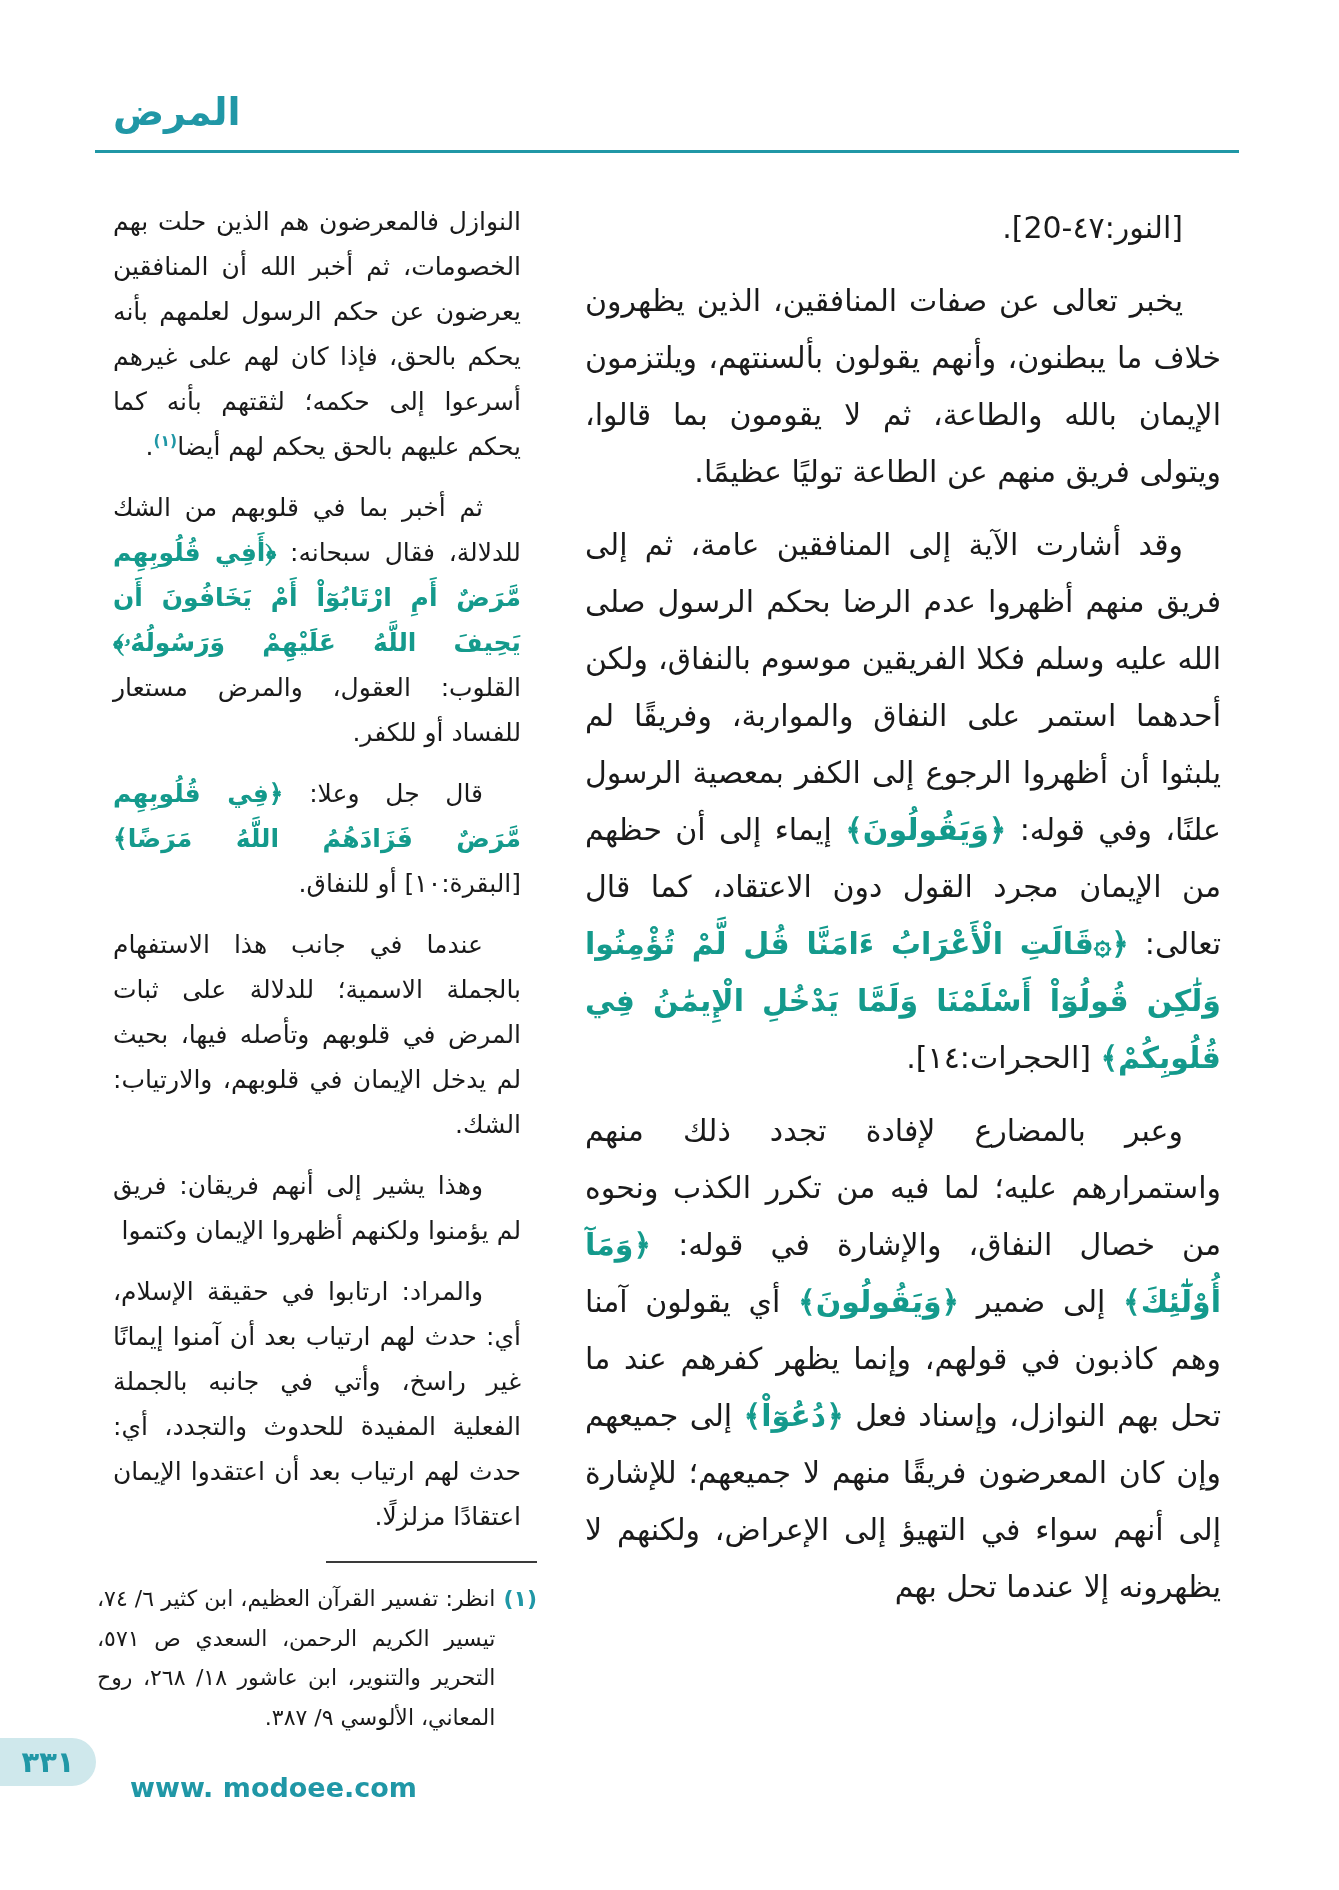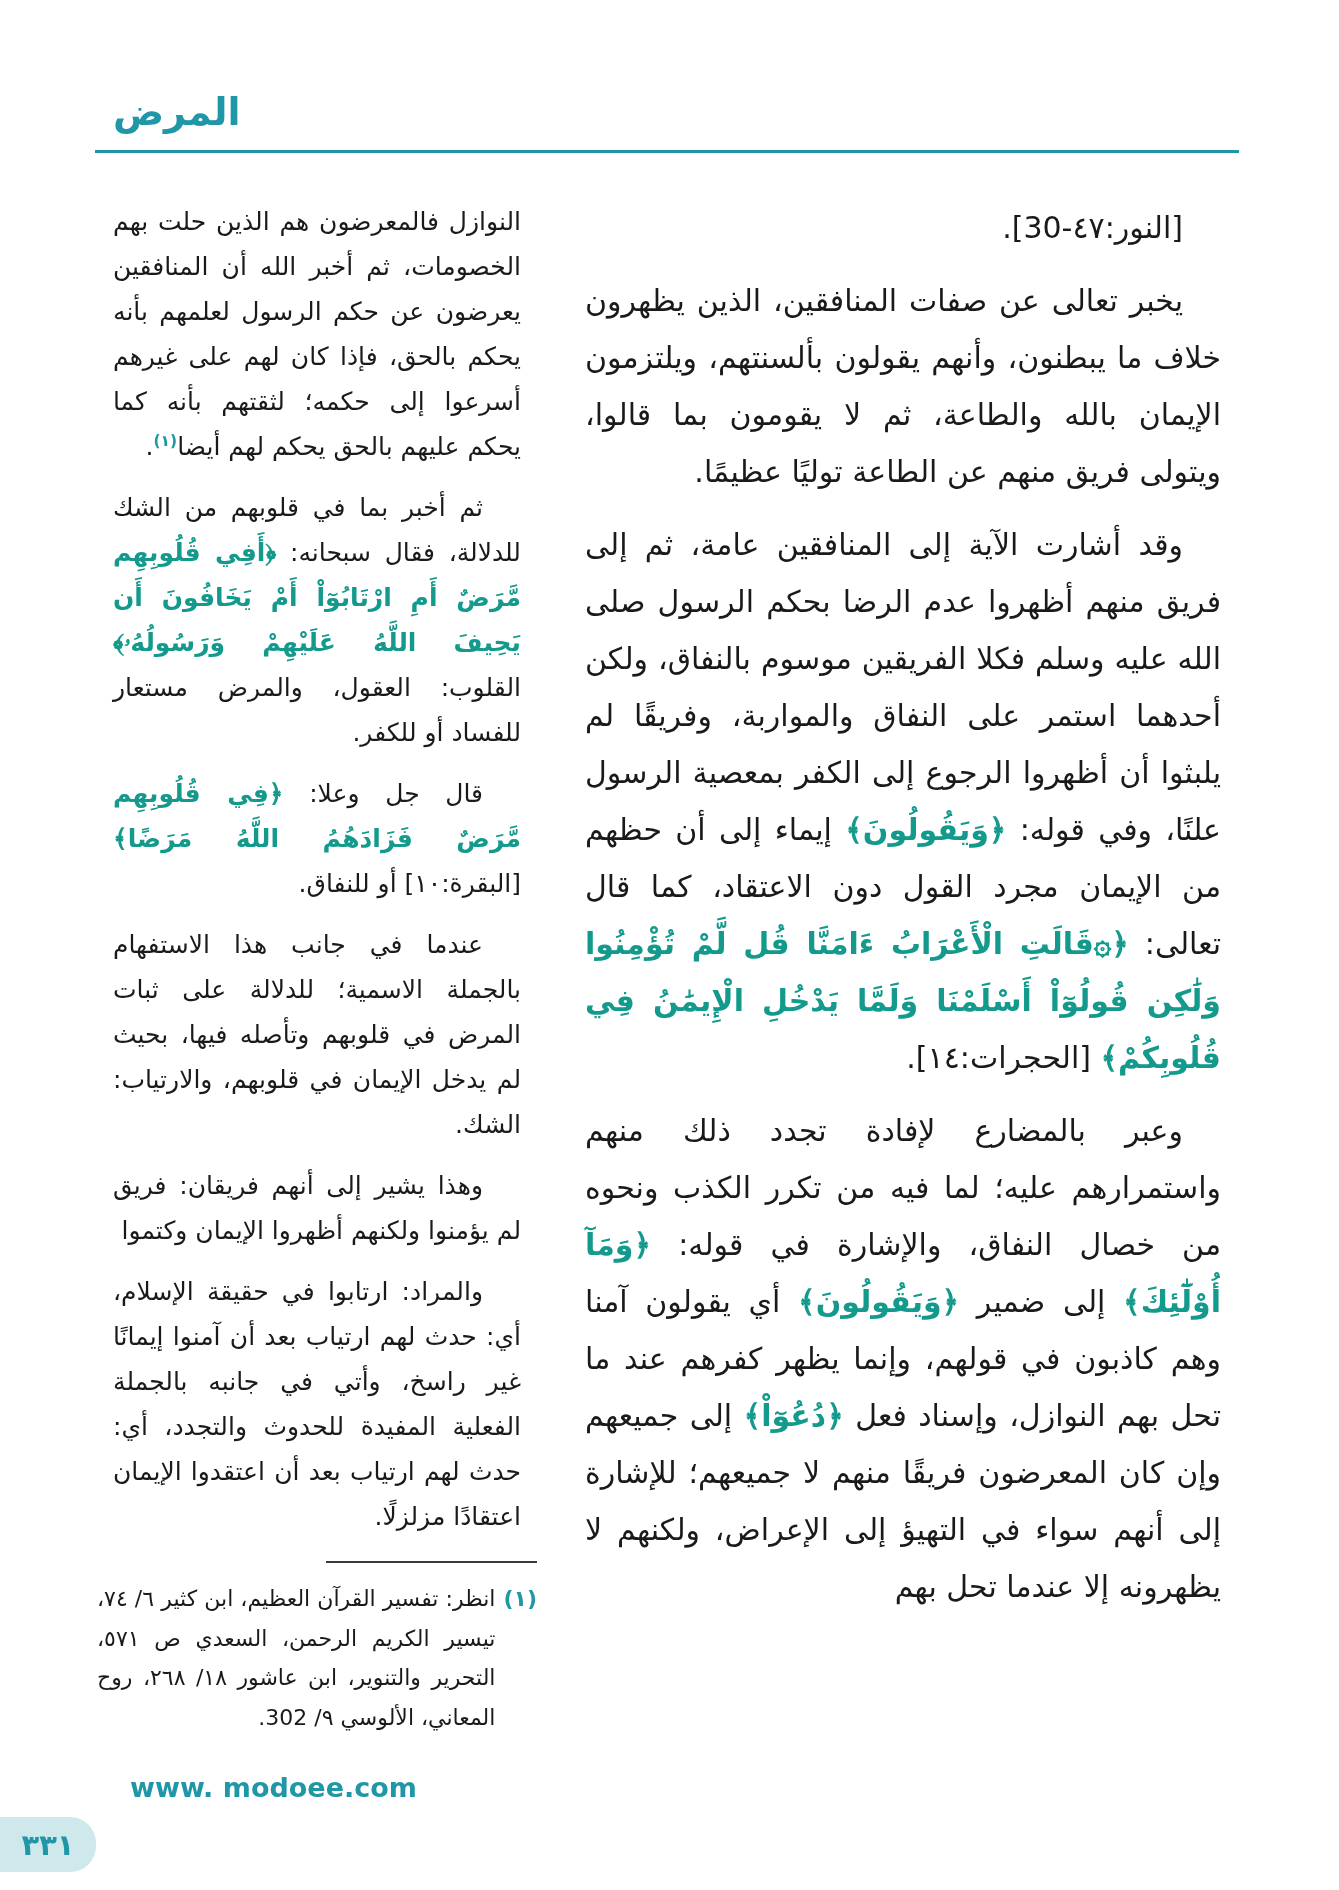--- a/index.html
+++ b/index.html
@@ -56,22 +56,22 @@
   .footnote-separator{
     width:48%;height:2px;background:#3a3a3a;
     margin-top:22px;margin-bottom:16px;
   }
   .footnotes{font-size:22px;line-height:1.8;}
   .footnote{display:flex;gap:8px;align-items:flex-start;}
   .fn-marker{color:var(--accent);white-space:nowrap;font-weight:bold;}
   .fn-text{flex:1;text-align:justify;}
   
   .page-number-tab{
-    position:absolute;left:0;top:1817px;
-    width:96px;height:55px;
+    position:absolute;left:0;top:1738px;
+    width:96px;height:48px;
     background:var(--pagenum-bg);
     border-radius:0 26px 26px 0;
     display:flex;align-items:center;justify-content:center;
   }
   .page-number-tab span{
     color:var(--accent);font-size:29px;font-weight:bold;
   }
   .website{
     position:absolute;left:130px;top:1772px;
     color:var(--accent);font-size:27px;font-weight:bold;
@@ -84,40 +84,40 @@
 
 <div class="page" dir="rtl">
 
   <div class="running-head">المرض</div>
 
   <div class="header-rule"></div>
 
   <div class="columns">
     <div class="col col-right">
       <div class="col-body">
-          <p class="para"><span class="seg-text">[النور:٤٧-30].</span></p>
+          <p class="para"><span class="seg-text">[النور:٤٧-20].</span></p>
           <p class="para"><span class="seg-text">يخبر تعالى عن صفات المنافقين، الذين يظهرون خلاف ما يبطنون، وأنهم يقولون بألسنتهم، ويلتزمون الإيمان بالله والطاعة، ثم لا يقومون بما قالوا، ويتولى فريق منهم عن الطاعة توليًا عظيمًا.</span></p>
           <p class="para"><span class="seg-text">وقد أشارت الآية إلى المنافقين عامة، ثم إلى فريق منهم أظهروا عدم الرضا بحكم الرسول صلى الله عليه وسلم فكلا الفريقين موسوم بالنفاق، ولكن أحدهما استمر على النفاق والمواربة، وفريقًا لم يلبثوا أن أظهروا الرجوع إلى الكفر بمعصية الرسول علنًا، وفي قوله: </span><span class="seg-quran">﴿وَيَقُولُونَ﴾</span><span class="seg-text"> إيماء إلى أن حظهم من الإيمان مجرد القول دون الاعتقاد، كما قال تعالى: </span><span class="seg-quran">﴿۞قَالَتِ الْأَعْرَابُ ءَامَنَّا قُل لَّمْ تُؤْمِنُوا وَلَٰكِن قُولُوٓاْ أَسْلَمْنَا وَلَمَّا يَدْخُلِ الْإِيمَٰنُ فِي قُلُوبِكُمْ﴾</span><span class="seg-text"> [الحجرات:١٤].</span></p>
           <p class="para"><span class="seg-text">وعبر بالمضارع لإفادة تجدد ذلك منهم واستمرارهم عليه؛ لما فيه من تكرر الكذب ونحوه من خصال النفاق، والإشارة في قوله: </span><span class="seg-quran">﴿وَمَآ أُوْلَٰٓئِكَ﴾</span><span class="seg-text"> إلى ضمير </span><span class="seg-quran">﴿وَيَقُولُونَ﴾</span><span class="seg-text"> أي يقولون آمنا وهم كاذبون في قولهم، وإنما يظهر كفرهم عند ما تحل بهم النوازل، وإسناد فعل </span><span class="seg-quran">﴿دُعُوٓاْ﴾</span><span class="seg-text"> إلى جميعهم وإن كان المعرضون فريقًا منهم لا جميعهم؛ للإشارة إلى أنهم سواء في التهيؤ إلى الإعراض، ولكنهم لا يظهرونه إلا عندما تحل بهم</span></p>
         </div>
     </div>
     <div class="col col-left">
       <div class="col-body">
           <p class="para no-indent"><span class="seg-text">النوازل فالمعرضون هم الذين حلت بهم الخصومات، ثم أخبر الله أن المنافقين يعرضون عن حكم الرسول لعلمهم بأنه يحكم بالحق، فإذا كان لهم على غيرهم أسرعوا إلى حكمه؛ لثقتهم بأنه كما يحكم عليهم بالحق يحكم لهم أيضا</span><span class="seg-fnref">(١)</span><span class="seg-text">.</span></p>
           <p class="para"><span class="seg-text">ثم أخبر بما في قلوبهم من الشك للدلالة، فقال سبحانه: </span><span class="seg-quran">﴿أَفِي قُلُوبِهِم مَّرَضٌ أَمِ ارْتَابُوٓاْ أَمْ يَخَافُونَ أَن يَحِيفَ اللَّهُ عَلَيْهِمْ وَرَسُولُهُۥ﴾</span><span class="seg-text"> القلوب: العقول، والمرض مستعار للفساد أو للكفر.</span></p>
           <p class="para"><span class="seg-text">قال جل وعلا: </span><span class="seg-quran">﴿فِي قُلُوبِهِم مَّرَضٌ فَزَادَهُمُ اللَّهُ مَرَضًا﴾</span><span class="seg-text"> [البقرة:١٠] أو للنفاق.</span></p>
           <p class="para"><span class="seg-text">عندما في جانب هذا الاستفهام بالجملة الاسمية؛ للدلالة على ثبات المرض في قلوبهم وتأصله فيها، بحيث لم يدخل الإيمان في قلوبهم، والارتياب: الشك.</span></p>
           <p class="para"><span class="seg-text">وهذا يشير إلى أنهم فريقان: فريق لم يؤمنوا ولكنهم أظهروا الإيمان وكتموا</span></p>
           <p class="para"><span class="seg-text">والمراد: ارتابوا في حقيقة الإسلام، أي: حدث لهم ارتياب بعد أن آمنوا إيمانًا غير راسخ، وأتي في جانبه بالجملة الفعلية المفيدة للحدوث والتجدد، أي: حدث لهم ارتياب بعد أن اعتقدوا الإيمان اعتقادًا مزلزلًا.</span></p>
         </div>
       <div class="footnote-separator"></div>
       <div class="footnotes">
           <div class="footnote">
             <span class="fn-marker">(١)</span>
-            <span class="fn-text">انظر: تفسير القرآن العظيم، ابن كثير ٦/ ٧٤، تيسير الكريم الرحمن، السعدي ص ٥٧١، التحرير والتنوير، ابن عاشور ١٨/ ٢٦٨، روح المعاني، الألوسي ٩/ 302.</span>
+            <span class="fn-text">انظر: تفسير القرآن العظيم، ابن كثير ٦/ ٧٤، تيسير الكريم الرحمن، السعدي ص ٥٧١، التحرير والتنوير، ابن عاشور ١٨/ ٢٦٨، روح المعاني، الألوسي ٩/ ٣٨٧.</span>
           </div>
         </div>
     </div>
   </div>
 
   <div class="page-number-tab">
     <span>٣٣١</span>
   </div>
 
   <div class="website">www. modoee.com</div>

